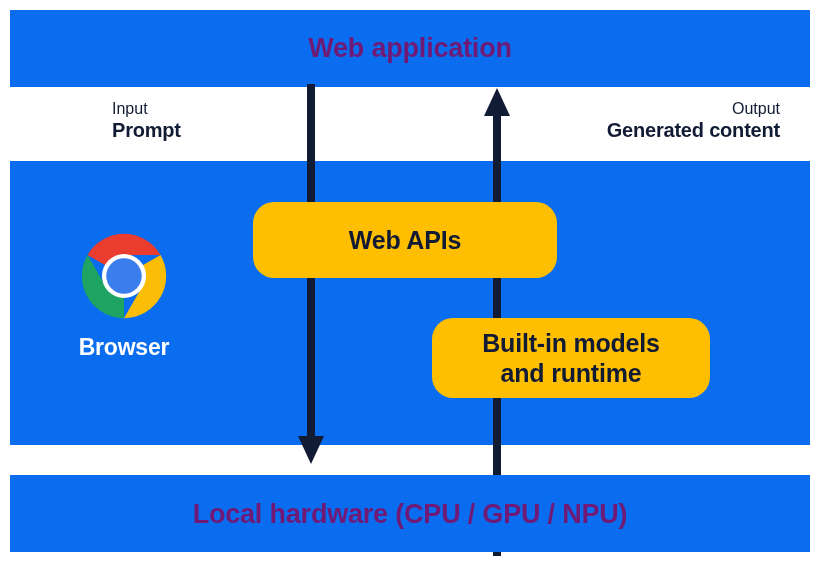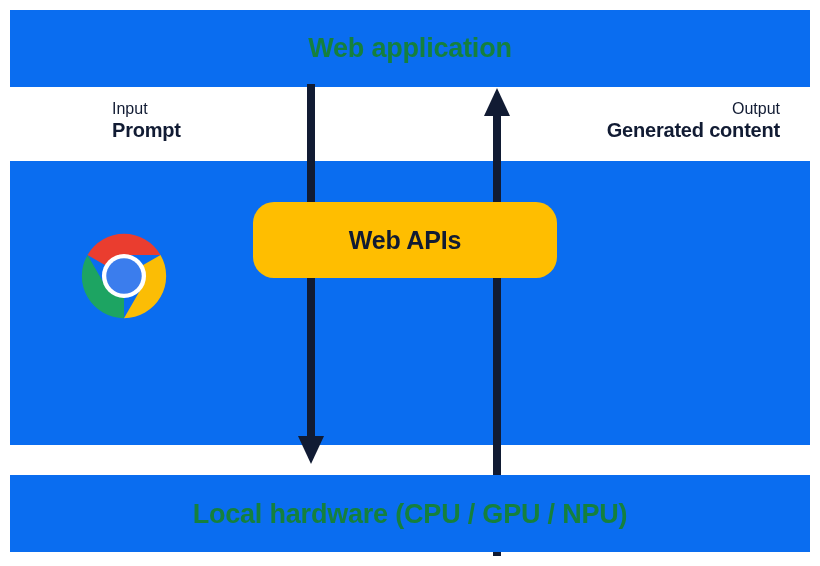--- a/index.html
+++ b/index.html
@@ -28,21 +28,21 @@
   }
   #band-top    { top: 10px;  height: 77px; }
   #band-middle { top: 161px; height: 284px; }
   #band-bottom { top: 475px; height: 77px; }
 
   .band-title {
     position: absolute;
     left: 0;
     width: 100%;
     text-align: center;
-    color: #15803d;
+    color: #701a75;
     font-weight: bold;
     font-size: 27px;
     letter-spacing: -0.2px;
     white-space: nowrap;
   }
   #title-web-application { top: 33px; }
   #title-local-hardware  { top: 499px; text-align: center; }
 
   
   .flow-label {
@@ -153,23 +153,30 @@
 
       <path d="M96 8A88 88 0 0 1 172.2 52L96 52A44 44 0 0 0 57.9 74L19.8 52A88 88 0 0 1 96 8Z" fill="#ea3d2f"></path>
 
       <path d="M172.2 52A88 88 0 0 1 96 184L134.1 118A44 44 0 0 0 134.1 74Z" fill="#fbbd05"></path>
 
       <path d="M96 184A88 88 0 0 1 19.8 52L57.9 118A44 44 0 0 0 96 140Z" fill="#1da462"></path>
 
       <circle cx="96" cy="96" r="46" fill="#ffffff"></circle>
       <circle cx="96" cy="96" r="37" fill="#3b7ded"></circle>
     </svg>
+    <span id="browser-label">Browser</span>
   </div>
 
   <div class="card" id="card-web-apis">
     <span class="card-text">Web APIs</span>
   </div>
 
+  <div class="card" id="card-builtin-models">
+    <span>
+      <span class="card-text">Built-in models</span>
+      <span class="card-text">and runtime</span>
+    </span>
+  </div>
 
   <div class="band" id="band-bottom"></div>
   <div class="band-title" id="title-local-hardware">Local hardware (CPU / GPU / NPU)</div>
 
 </div>
 
 </body></html>

